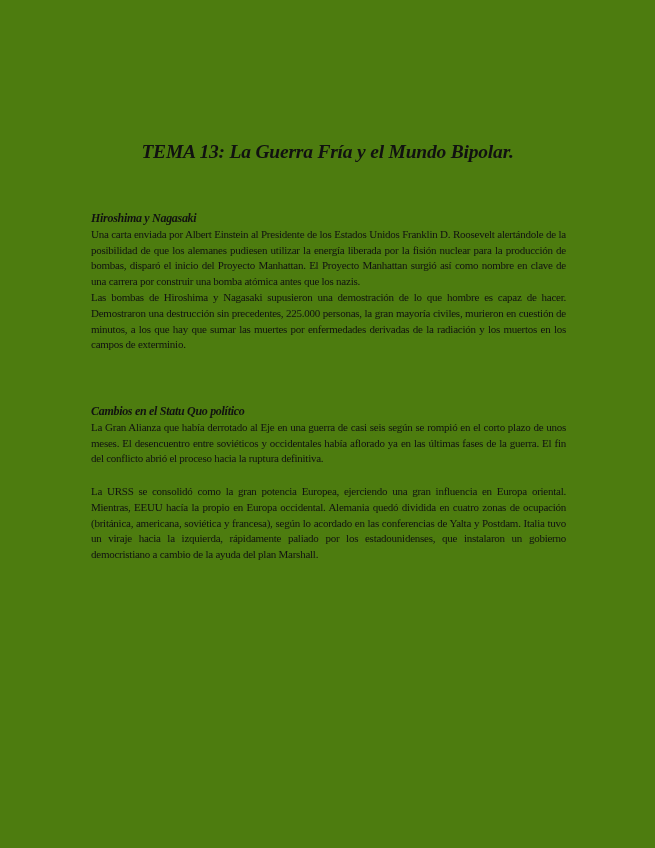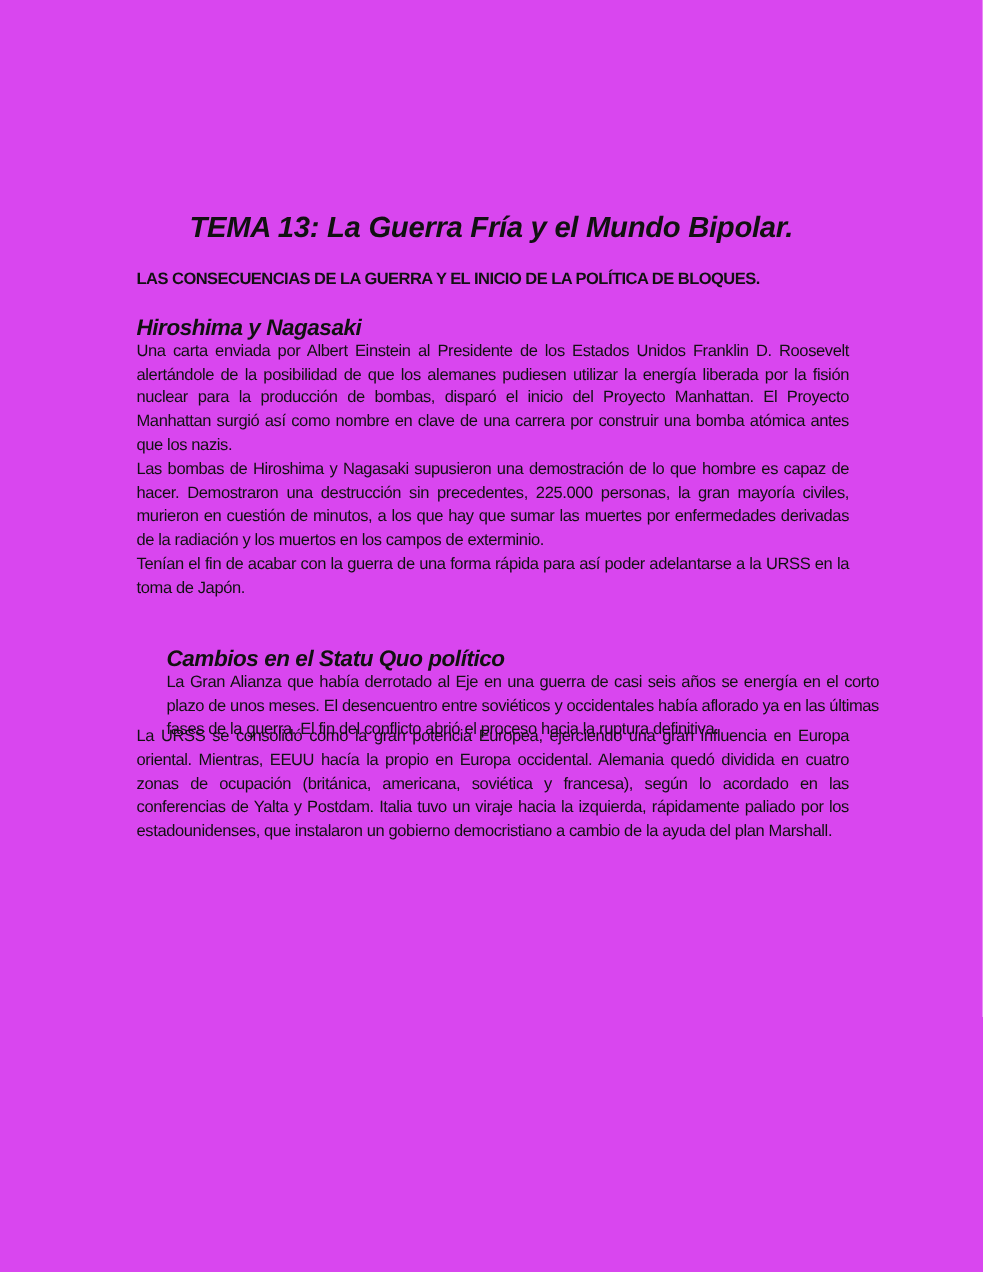--- a/index.html
+++ b/index.html
@@ -1,46 +1,44 @@
 <!DOCTYPE html>
 <html><head>
 <meta charset="utf-8">
 <style>
   html, body { margin: 0; padding: 0; background: #ffffff; }
   body { width: 655px; height: 848px; position: relative; overflow: hidden;
          font-family: "Liberation Sans", sans-serif; color: #111111; }
-  .page { position: absolute; left: 0; top: 0; width: 655px; height: 848px; background: #d946ef; }
+  .page { position: absolute; left: 0; top: 0; width: 655px; height: 848px; background: #4d7c0f; font-family: Liberation Serif, serif; }
   .title { position: absolute; left: 0; width: 655px; top: 141px; text-align: center;
            font-size: 19.5px; font-weight: bold; font-style: italic; letter-spacing: -0.2px; color: #111; }
   .subtitle { position: absolute; left: 91px; top: 180px; font-size: 11px; font-weight: bold;
               letter-spacing: -0.35px; color: #111; white-space: nowrap; }
   .section { position: absolute; left: 91px; width: 475px; }
-  .heading { font-size: 15px; font-weight: bold; font-style: italic; line-height: 15.8px;
+  .heading { font-size: 12px; font-weight: bold; font-style: italic; line-height: 15.8px;
              letter-spacing: -0.3px; }
   .para { font-size: 11px; line-height: 15.8px; text-align: justify; letter-spacing: -0.25px;
           margin: 0; }
   .s1 { top: 211px; }
-  .s2 { top: 432px; margin-left: 20px; }
+  .s2 { top: 404px; }
   .s3 { top: 484px; }
 </style>
 </head>
 <body>
 
 <div class="page">
   <div class="title">TEMA 13: La Guerra Fría y el Mundo Bipolar.</div>
-  <div class="subtitle">LAS CONSECUENCIAS DE LA GUERRA Y EL INICIO DE LA POLÍTICA DE BLOQUES.</div>
 
   <div class="section s1">
     <div class="heading">Hiroshima y Nagasaki</div>
     <p class="para">Una carta enviada por Albert Einstein al Presidente de los Estados Unidos Franklin D. Roosevelt alertándole de la posibilidad de que los alemanes pudiesen utilizar la energía liberada por la fisión nuclear para la producción de bombas, disparó el inicio del Proyecto Manhattan. El Proyecto Manhattan surgió así como nombre en clave de una carrera por construir una bomba atómica antes que los nazis.</p>
     <p class="para">Las bombas de Hiroshima y Nagasaki supusieron una demostración de lo que hombre es capaz de hacer. Demostraron una destrucción sin precedentes, 225.000 personas, la gran mayoría civiles, murieron en cuestión de minutos, a los que hay que sumar las muertes por enfermedades derivadas de la radiación y los muertos en los campos de exterminio.</p>
-    <p class="para">Tenían el fin de acabar con la guerra de una forma rápida para así poder adelantarse a la URSS en la toma de Japón.</p>
   </div>
 
   <div class="section s2">
     <div class="heading">Cambios en el Statu Quo político</div>
-    <p class="para">La Gran Alianza que había derrotado al Eje en una guerra de casi seis años se energía en el corto plazo de unos meses. El desencuentro entre soviéticos y occidentales había aflorado ya en las últimas fases de la guerra. El fin del conflicto abrió el proceso hacia la ruptura definitiva.</p>
+    <p class="para">La Gran Alianza que había derrotado al Eje en una guerra de casi seis según se rompió en el corto plazo de unos meses. El desencuentro entre soviéticos y occidentales había aflorado ya en las últimas fases de la guerra. El fin del conflicto abrió el proceso hacia la ruptura definitiva.</p>
   </div>
 
   <div class="section s3">
     <p class="para">La URSS se consolidó como la gran potencia Europea, ejerciendo una gran influencia en Europa oriental. Mientras, EEUU hacía la propio en Europa occidental. Alemania quedó dividida en cuatro zonas de ocupación (británica, americana, soviética y francesa), según lo acordado en las conferencias de Yalta y Postdam. Italia tuvo un viraje hacia la izquierda, rápidamente paliado por los estadounidenses, que instalaron un gobierno democristiano a cambio de la ayuda del plan Marshall.</p>
   </div>
 </div>
 
 </body></html>

